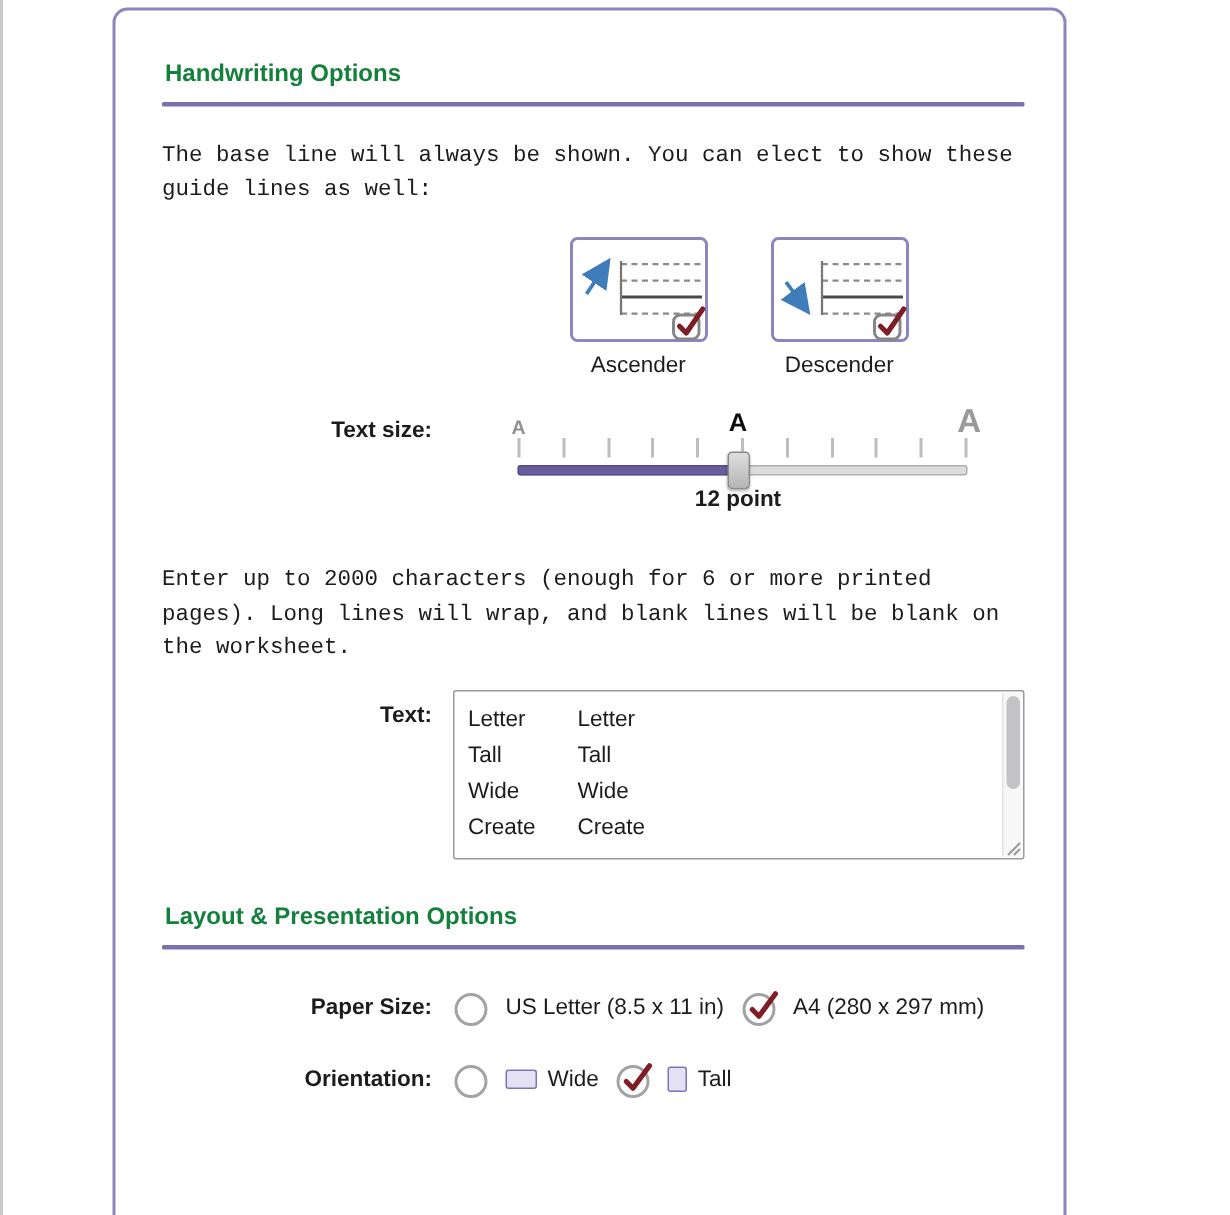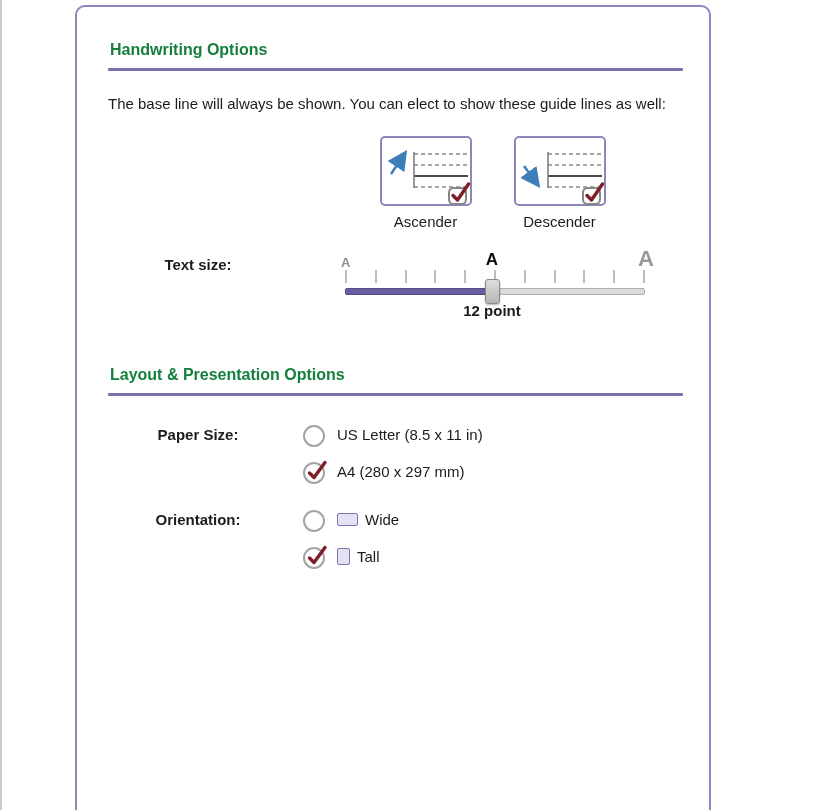--- a/index.html
+++ b/index.html
@@ -7,25 +7,25 @@
     font-family:"Liberation Sans", sans-serif; color:#1c1c1e; }
   .screen-edge { position:absolute; left:0; top:0; width:2px; height:810px; background:#c9c9ce; }
 
   .panel { position:absolute; left:75px; top:5px; width:636px; height:850px;
     background:#fff; border:2px solid #8d85bd; border-radius:10px; }
   .panel-content { padding:34px 26px 0 31px; }
 
   .section-title { font-size:16px; font-weight:bold; color:#15803d; margin-left:2px; }
   .rule { height:3px; background:#7c6fae; margin-top:9px; border-radius:1px; }
 
-  .para { margin-top:22px; font-size:15px; line-height:1.5; color:#1c1c1e; }
+  .para { margin-top:22px; font-size:15px; line-height:1.5; color:#1c1c1e;font-family:Liberation Mono, monospace; }
 
   
   .row { display:flex; align-items:flex-start; }
-  .row-label { width:194px; text-align:center; padding-right:14px; font-weight:bold; font-size:15px; }
+  .row-label { width:194px; text-align:right; padding-right:14px; font-weight:bold; font-size:15px; }
   .control { width:381px; }
 
   
   .guides-row { margin-left:194px; width:381px; display:flex; justify-content:center; gap:38px; margin-top:20px; }
   .guide { width:96px; text-align:center; }
   .guide-box { width:92px; height:70px; border:2px solid #8d85bd; border-radius:5px; background:#fff; position:relative; margin:0 auto; }
   .guide-check { position:absolute; right:-2px; bottom:-2px; width:26px; height:26px; }
   .guide-label { margin-top:7px; font-size:15px; }
 
   
@@ -52,21 +52,21 @@
   .ta-content { height:100%; padding:7px 22px 0 9px; font-size:15px; line-height:24px;
     white-space:pre; tab-size:73px; overflow:hidden; font-family:"Liberation Sans", sans-serif; }
   .ta-scrollbar { position:absolute; top:1px; right:1px; bottom:1px; width:13px; background:#f7f7f7; border-left:1px solid #e3e3e3; }
   .ta-scroll-thumb { position:absolute; top:2px; left:2px; width:9px; height:62px; background:#c4c4c6; border-radius:5px; }
   .ta-resize { position:absolute; right:1px; bottom:1px; width:12px; height:12px; z-index:2; }
 
   .section2 { margin-top:30px; }
 
   
   .choices-row { margin-top:26px; }
-  .choices { display:flex; flex-direction:column; gap:11px; }
+  .choices { display:flex; flex-direction:row; gap:11px; }
   .choice { display:flex; align-items:center; gap:9px; font-size:15px; min-height:26px; }
   .choice .radio { width:26px; height:26px; flex:0 0 26px; }
   .choices-row .row-label { line-height:26px; padding-top:0; }
   .page-icon-tall { width:13px; height:17px; border:1.5px solid #7f74b2; background:#e4e1f3; border-radius:2px; margin-right:-2px; }
   .page-icon-wide { width:21px; height:13px; border:1.5px solid #7f74b2; background:#e4e1f3; border-radius:2px; margin-right:-2px; }
 </style>
 </head>
 <body>
 
 <div class="screen-edge"></div>
@@ -151,21 +151,38 @@
               <span class="tick"></span>
           </div>
           <div class="track"></div>
           <div class="track-fill"></div>
           <div class="thumb"></div>
           <div class="slider-value">12 point</div>
         </div>
       </div>
     </div>
 
-
+    <p class="para" style="margin-top:18px">Enter up to 2000 characters (enough for 6 or more printed pages). Long lines will wrap, and blank lines will be blank on the worksheet.</p>
+
+    <div class="row text-row">
+      <div class="row-label">Text:</div>
+      <div class="control fake-textarea">
+        <div class="ta-content">Letter	Letter
+Tall	Tall
+Wide	Wide
+Create	Create</div>
+        <div class="ta-scrollbar">
+          <div class="ta-scroll-thumb"></div>
+        </div>
+        <svg class="ta-resize" viewBox="0 0 12 12">
+          <line x1="11" y1="3" x2="3" y2="11" stroke="#9a9a9a" stroke-width="1.4"></line>
+          <line x1="11" y1="7" x2="7" y2="11" stroke="#9a9a9a" stroke-width="1.4"></line>
+        </svg>
+      </div>
+    </div>
 
     <div class="section2">
       <div class="section-title">Layout &amp; Presentation Options</div>
       <div class="rule"></div>
     </div>
 
     <div class="row choices-row">
       <div class="row-label">Paper Size:</div>
       <div class="control choices">
         <div class="choice">

